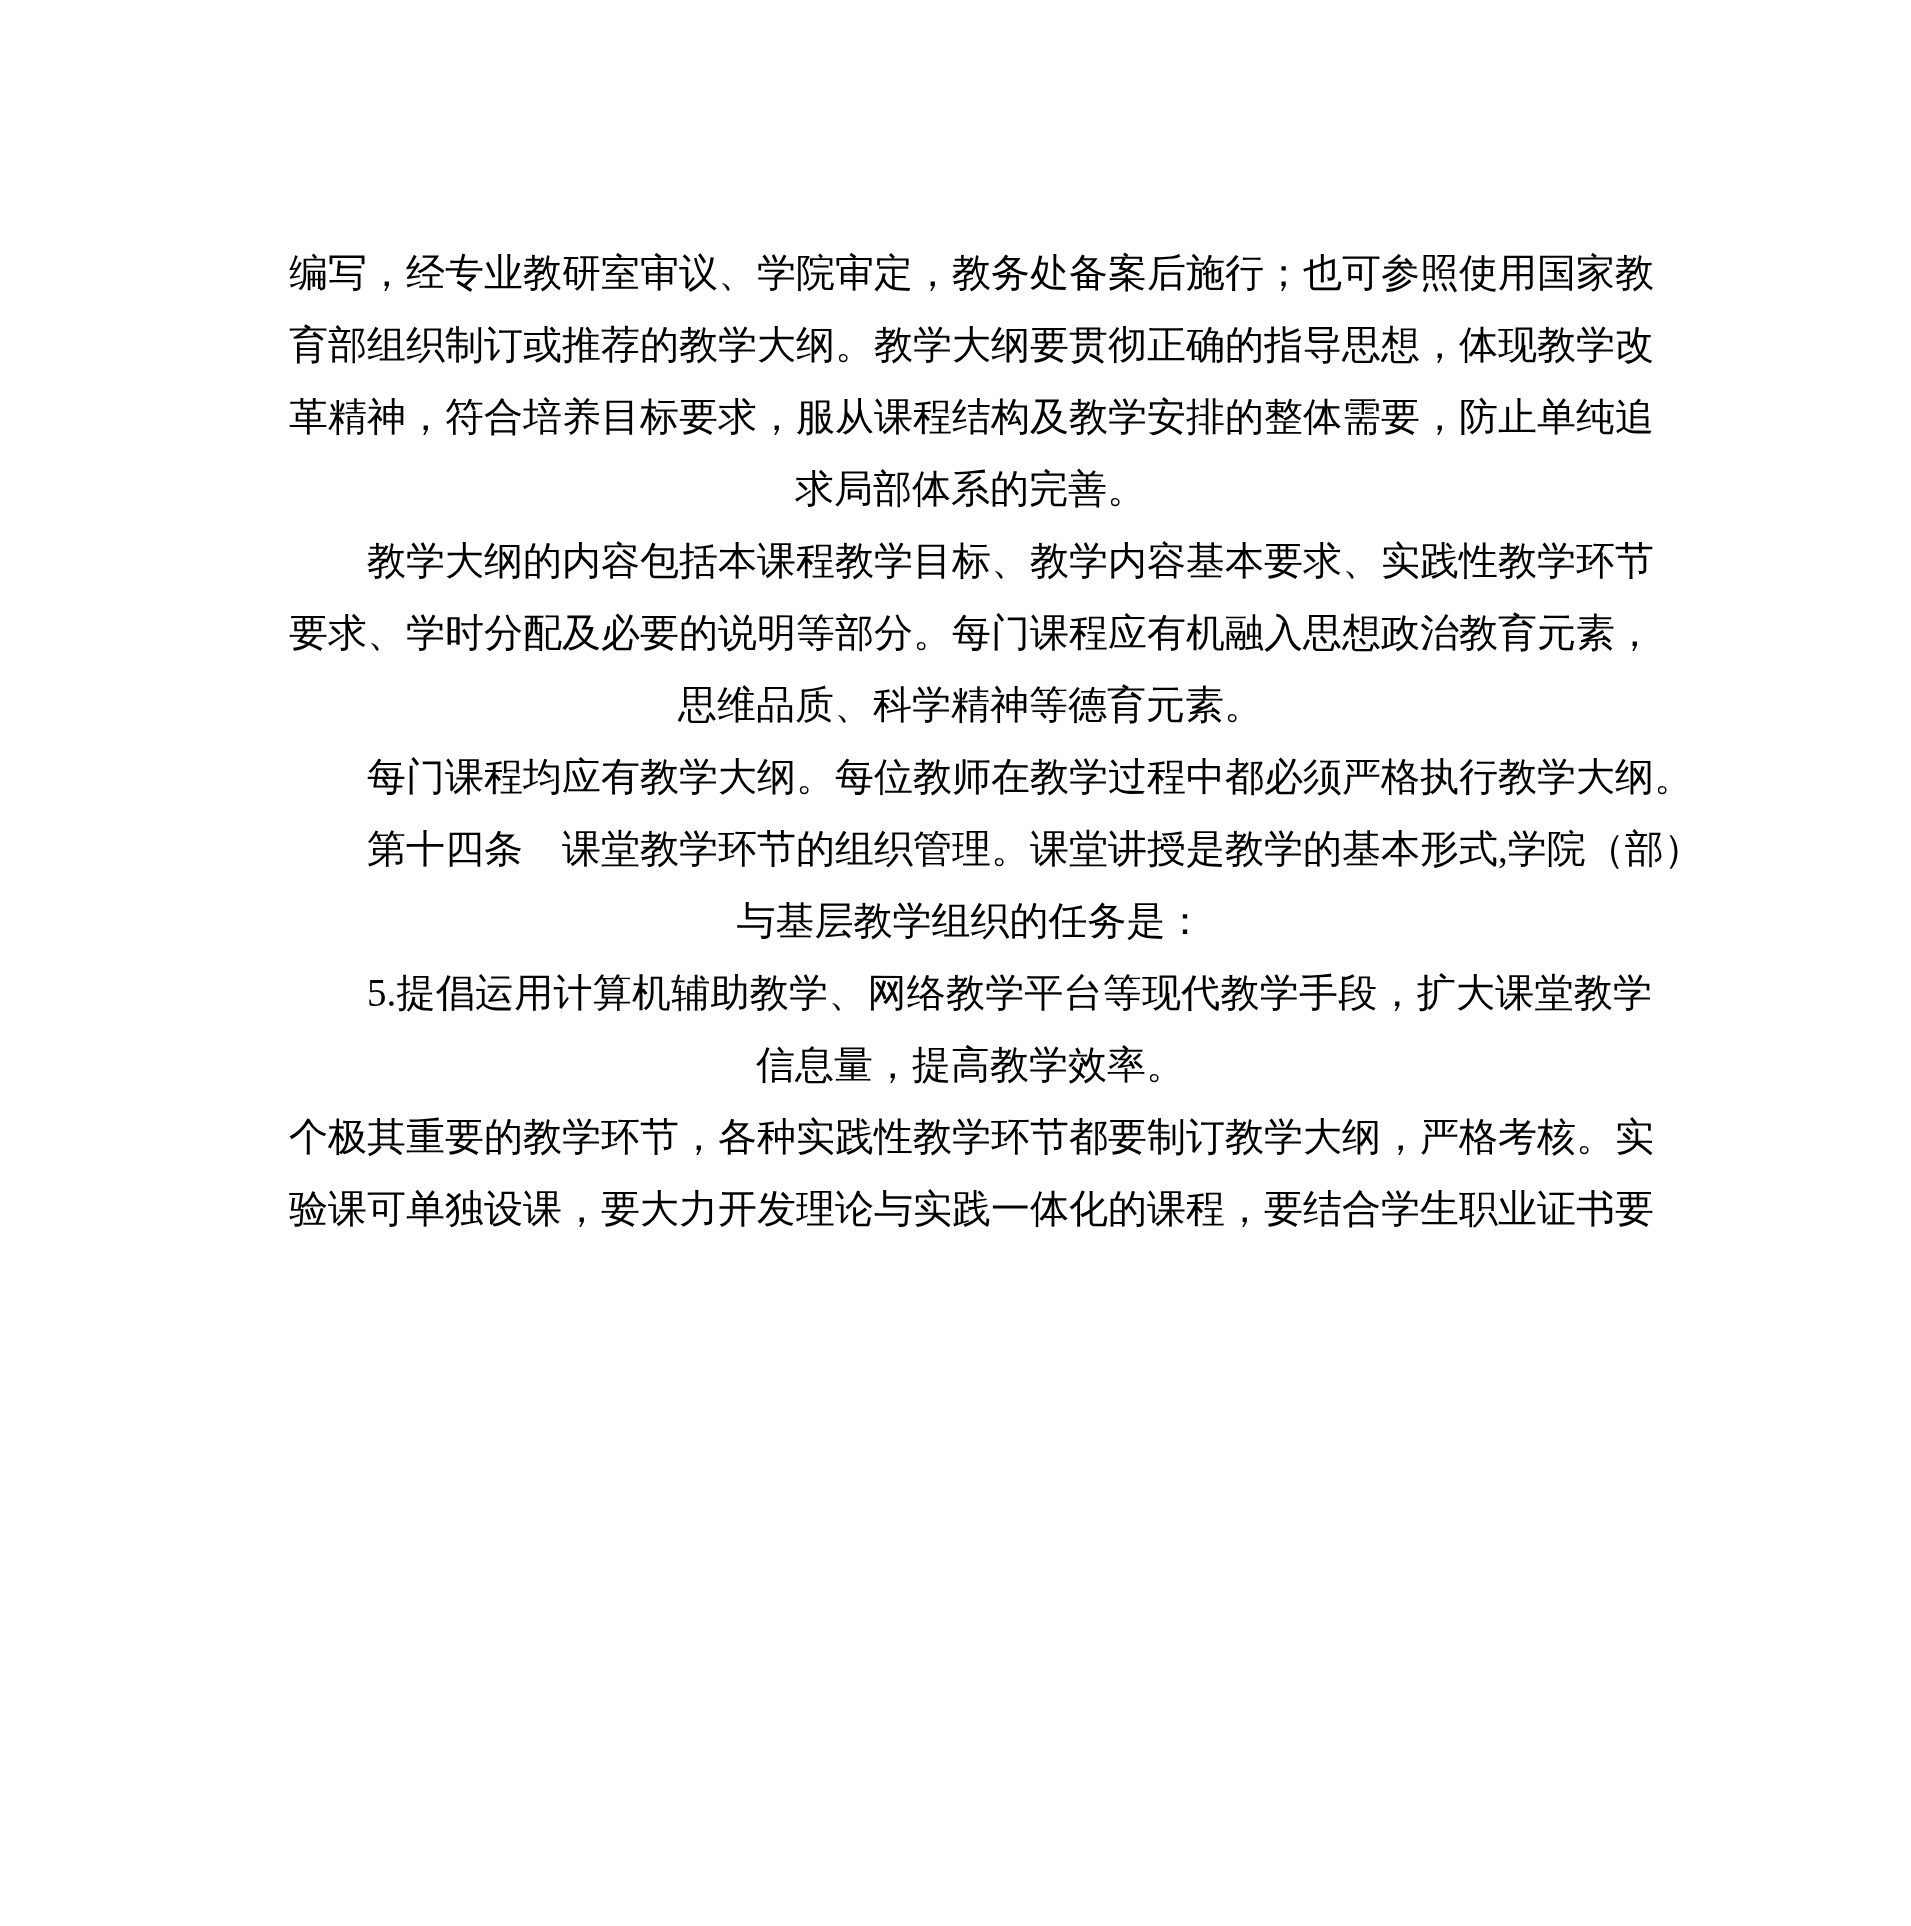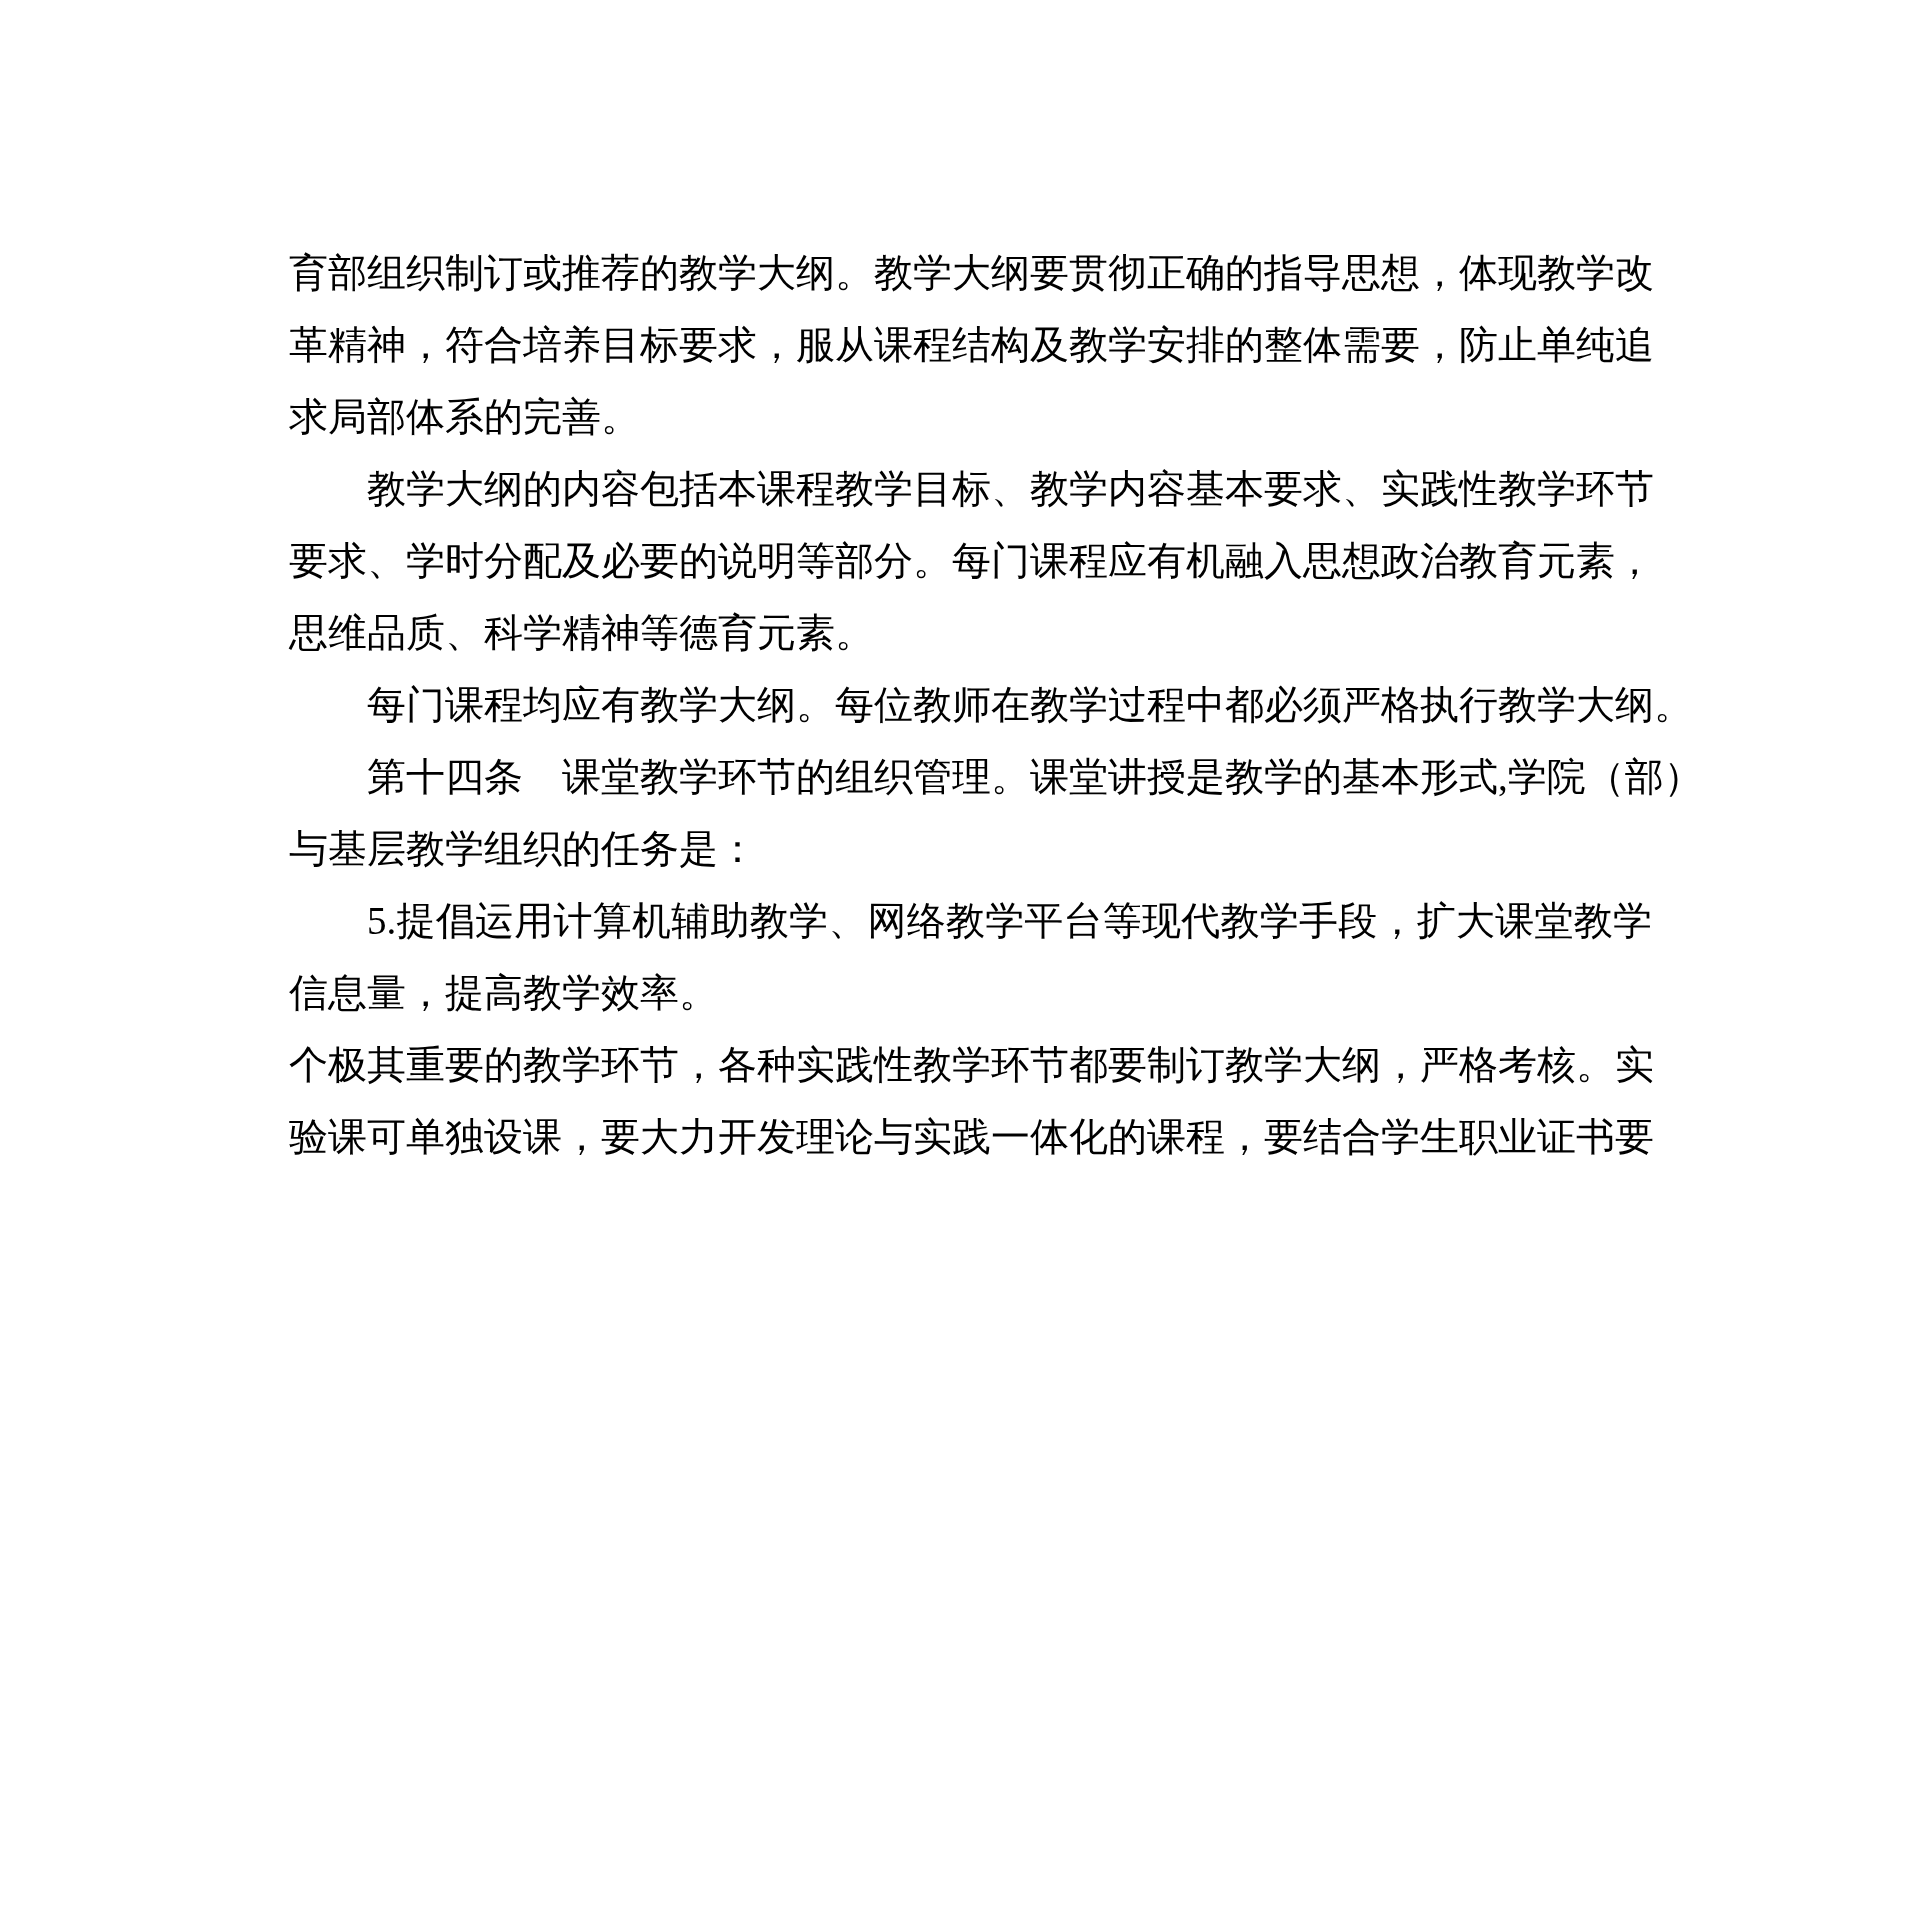--- a/index.html
+++ b/index.html
@@ -23,37 +23,38 @@
     width: 1363px;
     font-size: 39px;
     line-height: 72px;
   }
   .para {
     margin: 0;
     padding: 0;
   }
   .line {
     white-space: nowrap;
-    text-align: left;
+    text-align: center;
   }
   .line.full {
     text-align: justify;
     text-align-last: justify;
   }
   .line.indent {
     padding-left: 78px;
   }
 </style>
 </head>
 <body>
 
 <div class="page">
   <div class="content">
 
     <div class="para">
+      <div class="line full">编写，经专业教研室审议、学院审定，教务处备案后施行；也可参照使用国家教</div>
       <div class="line full">育部组织制订或推荐的教学大纲。教学大纲要贯彻正确的指导思想，体现教学改</div>
       <div class="line full">革精神，符合培养目标要求，服从课程结构及教学安排的整体需要，防止单纯追</div>
       <div class="line">求局部体系的完善。</div>
     </div>
 
     <div class="para">
       <div class="line full indent">教学大纲的内容包括本课程教学目标、教学内容基本要求、实践性教学环节</div>
       <div class="line full">要求、学时分配及必要的说明等部分。每门课程应有机融入思想政治教育元素，</div>
       <div class="line">思维品质、科学精神等德育元素。</div>
     </div>

